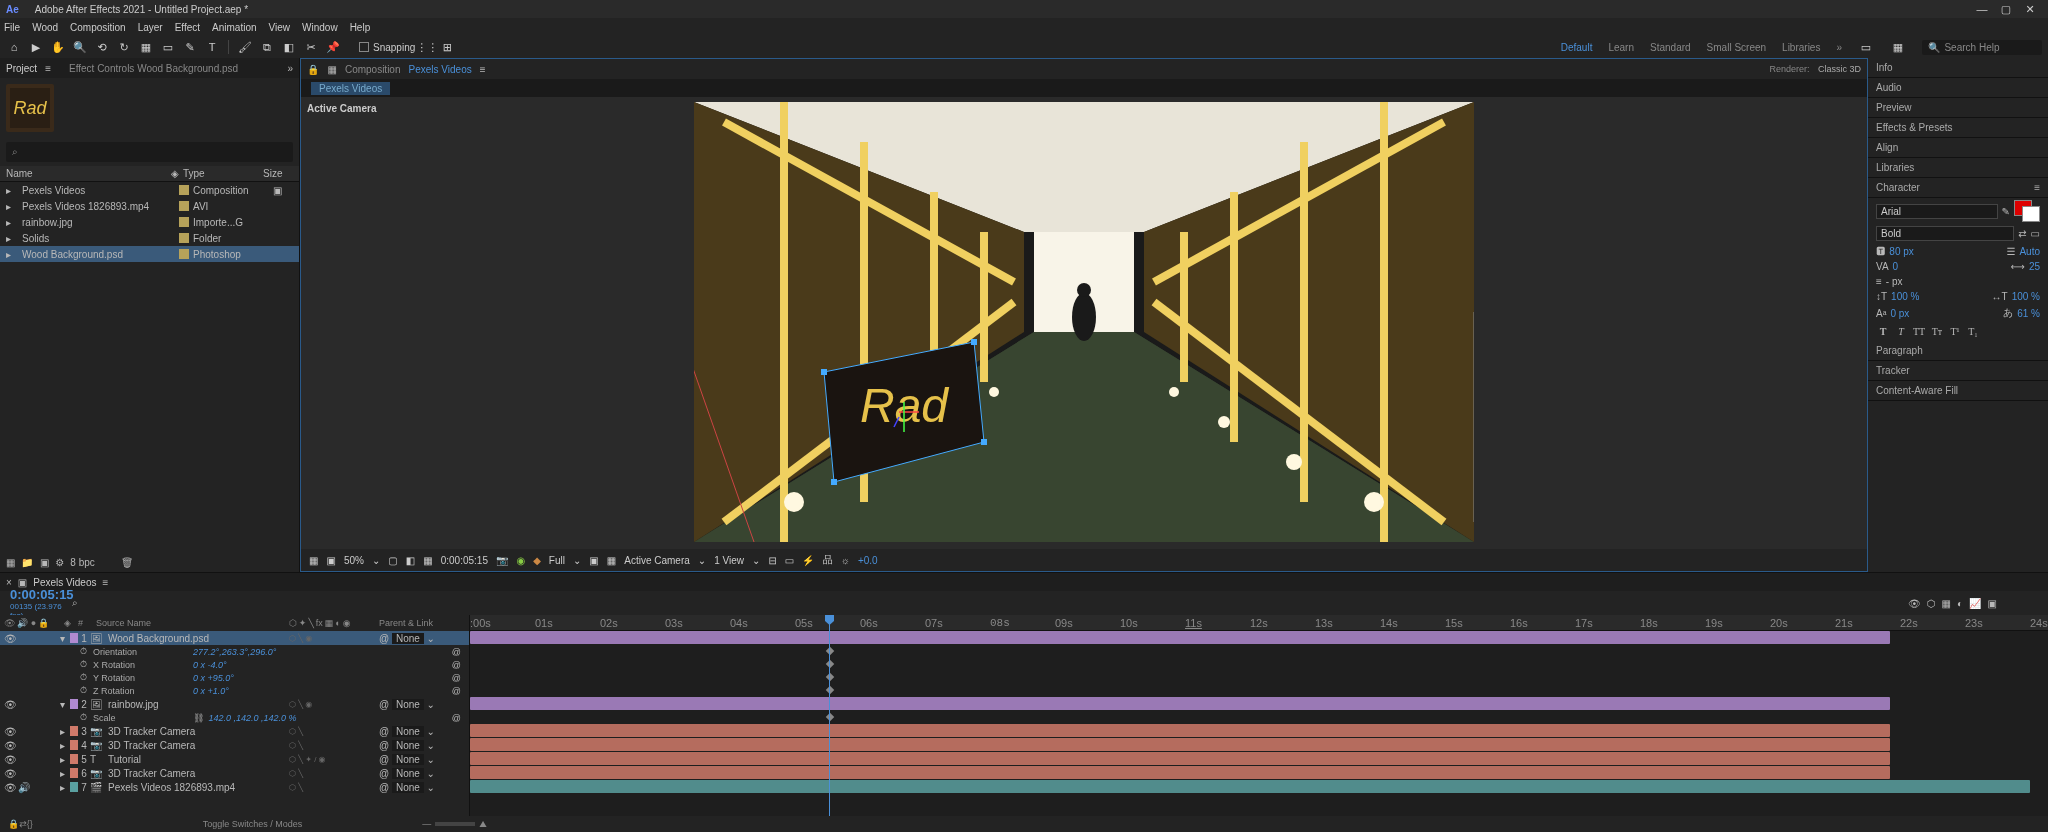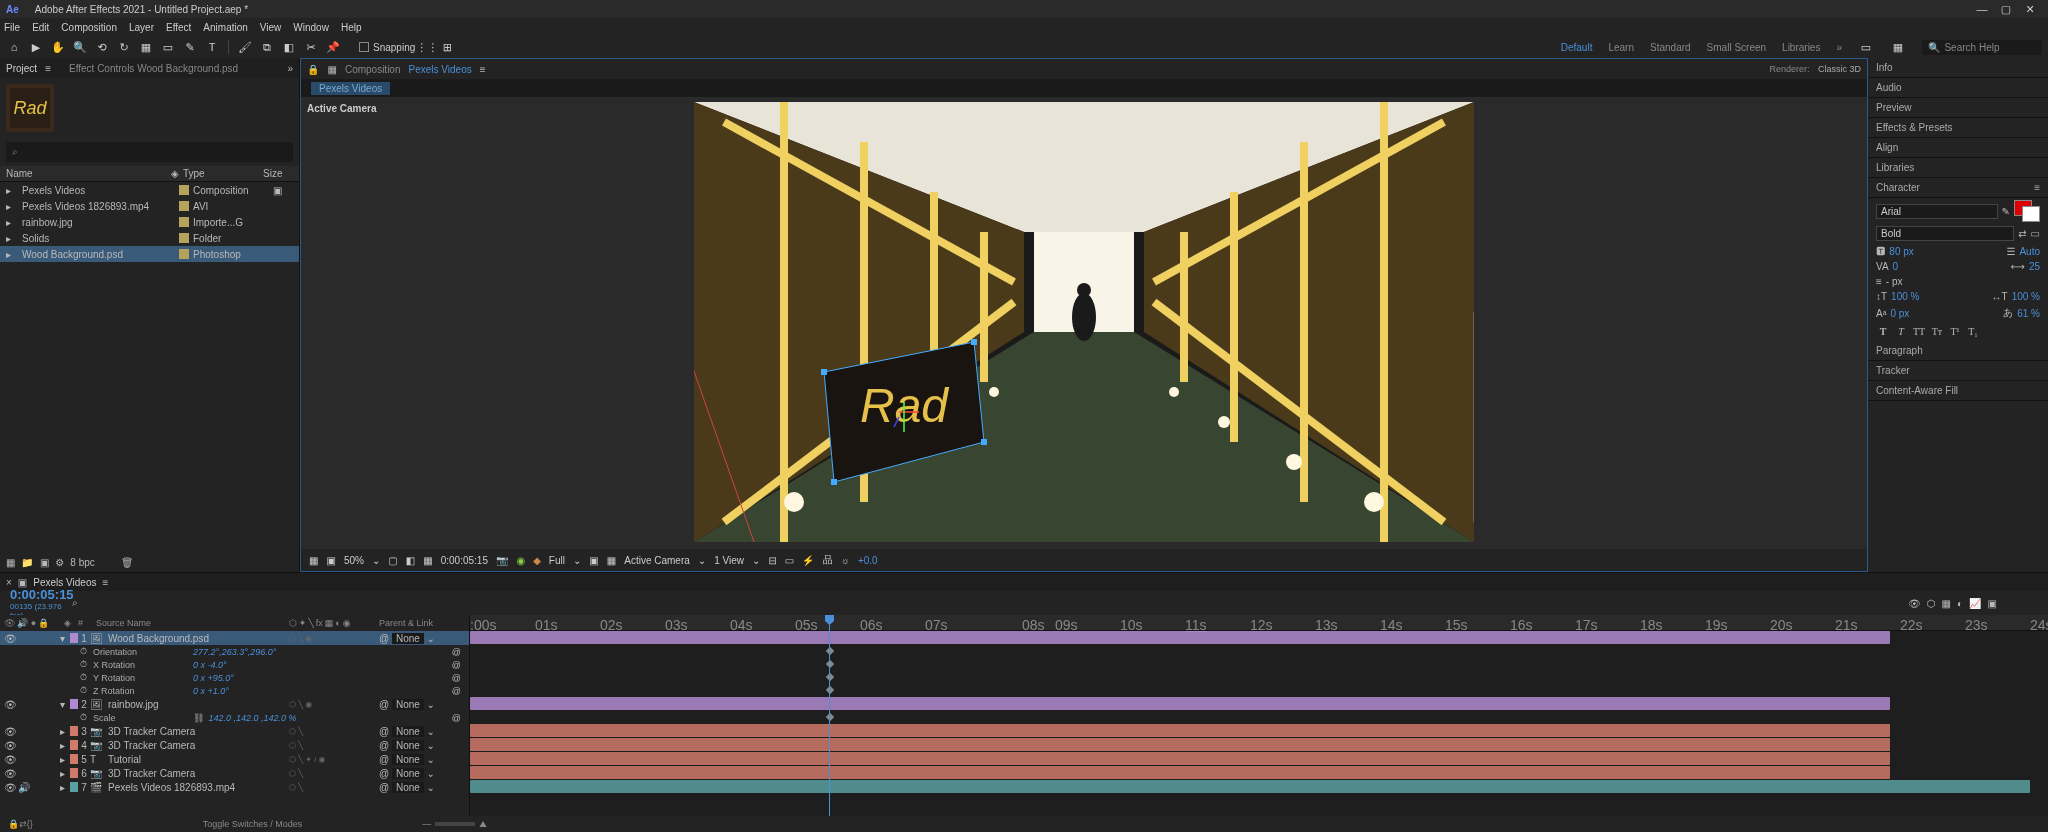--- a/index.html
+++ b/index.html
@@ -70,42 +70,42 @@
 .tl-row { height:14px; display:flex; align-items:center; font-size:10px; }
 .tl-row .num { width:12px; text-align:center; }
 .tl-row .color { width:8px; height:10px; }
 .tl-row .name { flex:1; padding-left:4px; }
 .tl-row.sel { background:#3a5a7a; }
 .tl-prop { height:13px; display:flex; align-items:center; font-size:9px; padding-left:80px; }
 .tl-prop .pname { width:100px; color:#aaa; }
 .tl-prop .pval { color:#4a90d9;font-style:italic; }
 .tl-right { flex:1; position:relative; background:#1e1e1e; }
 .tl-ruler { height:16px; background:#2a2a2a; position:relative; border-bottom:1px solid #111; }
-.tl-ruler .tick { position:absolute; top:2px; font-size:14px; color:#888; }
+.tl-ruler .tick { position:absolute; top:2px; font-size:11px; color:#888; }
 .tl-playhead { position:absolute; top:0; bottom:0; width:1px; background:#4a90d9; z-index:10; }
 .tl-playhead::before { content:''; position:absolute; top:0; left:-4px; width:9px; height:10px; background:#4a90d9; clip-path:polygon(0 0,100% 0,100% 60%,50% 100%,0 60%); }
 .tl-bar { position:absolute; height:13px; border-radius:1px; }
 .tl-footer { height:16px; background:#232323; display:flex; align-items:center; padding:0 8px; font-size:9px; color:#888; }
 .key { width:6px; height:6px; background:#888; transform:rotate(45deg); display:inline-block; position:absolute; }
 </style>
 </head>
 <body>
 
 <div class="titlebar">
   <span style="color:#6a8cff;font-weight:bold;margin-right:16px">Ae</span>
   <span>Adobe After Effects 2021 - Untitled Project.aep *</span>
   <div class="spacer"></div>
   <span class="winbtn">—</span>
   <span class="winbtn">▢</span>
   <span class="winbtn">✕</span>
 </div>
 
 <div class="menubar">
   <span>File</span>
-  <span>Edit</span>
+  <span>Wood</span>
   <span>Composition</span>
   <span>Layer</span>
   <span>Effect</span>
   <span>Animation</span>
   <span>View</span>
   <span>Window</span>
   <span>Help</span>
 </div>
 
 <div class="toolbar">
@@ -569,21 +569,21 @@
     <div class="tl-right">
       <div class="tl-ruler" id="tl-ruler">
           <span class="tick" style="left: 0px;">:00s</span>
           <span class="tick" style="left: 65px;">01s</span>
           <span class="tick" style="left: 130px;">02s</span>
           <span class="tick" style="left: 195px;">03s</span>
           <span class="tick" style="left: 260px;">04s</span>
           <span class="tick" style="left: 325px;">05s</span>
           <span class="tick" style="left: 390px;">06s</span>
           <span class="tick" style="left: 455px;">07s</span>
-          <span class="tick" style="left: 552px;">08s</span>
+          <span class="tick" style="left: 520px; font-family: Liberation Mono, monospace;">08s</span>
           <span class="tick" style="left: 585px;">09s</span>
           <span class="tick" style="left: 650px;">10s</span>
           <span class="tick" style="left: 715px; text-decoration: underline;">11s</span>
           <span class="tick" style="left: 780px;">12s</span>
           <span class="tick" style="left: 845px;">13s</span>
           <span class="tick" style="left: 910px;">14s</span>
           <span class="tick" style="left: 975px;">15s</span>
           <span class="tick" style="left: 1040px;">16s</span>
           <span class="tick" style="left: 1105px;">17s</span>
           <span class="tick" style="left: 1170px;">18s</span>

